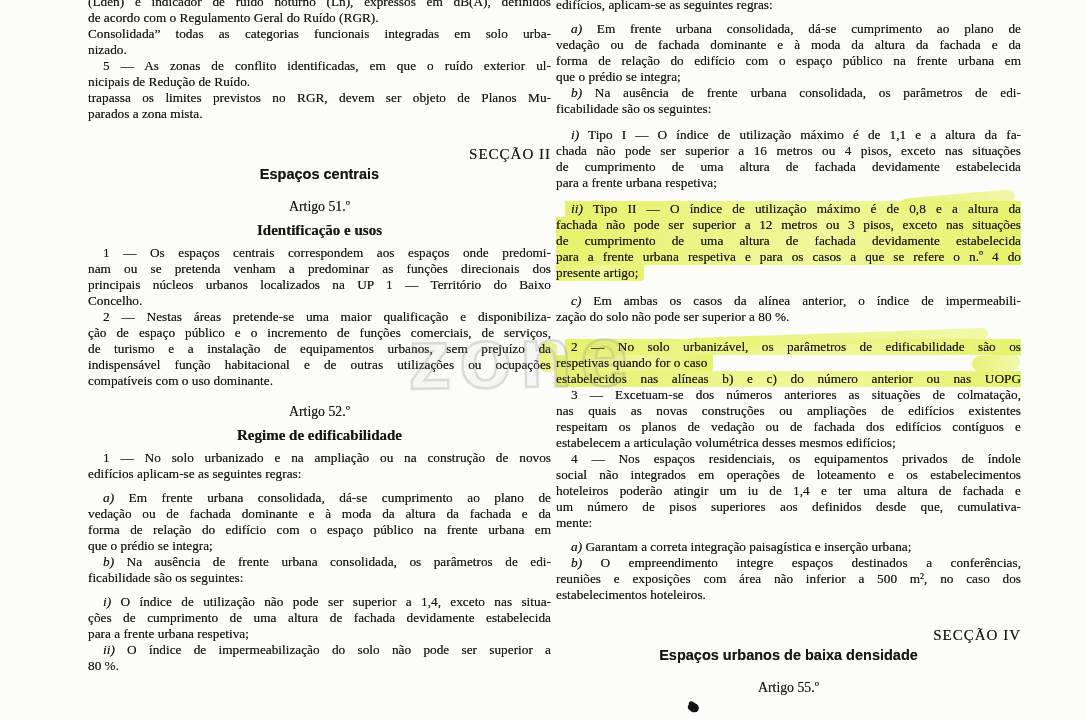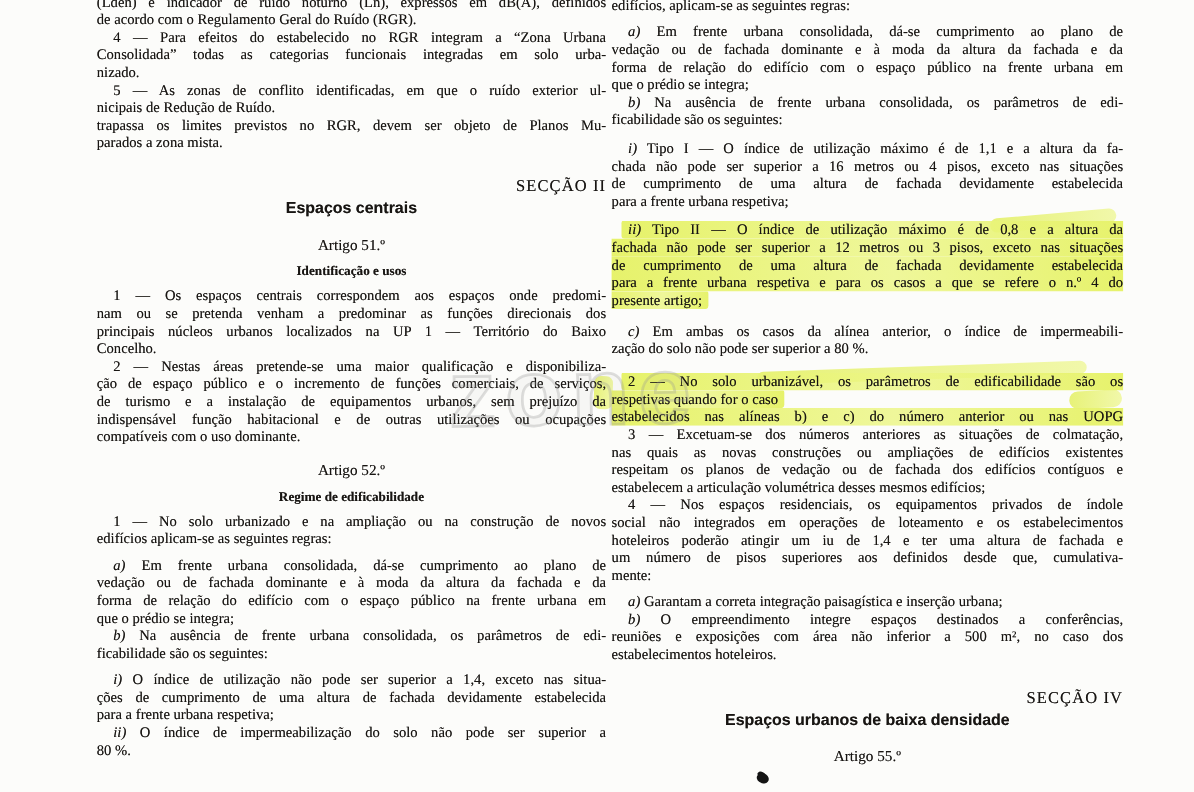--- a/index.html
+++ b/index.html
@@ -23,21 +23,21 @@
   .line.indent{text-indent:15px;}
   .line i{font-style:italic;}
   .after-head{margin-top:6px;}
   .gap{margin-top:8px;}
   .gap2{margin-top:10px;}
   .gap3{margin-top:12px;}
   .gap4{margin-top:14px;}
   .section{margin-top:22px;text-align:right;font-size:15px;height:20px;line-height:20px;letter-spacing:1px;}
   .subtitle{text-align:center;font-family:"Liberation Sans","DejaVu Sans",sans-serif;font-weight:700;font-size:14.5px;height:20px;line-height:20px;}
   .artigo{margin-top:14px;text-align:center;font-size:13.8px;height:18px;line-height:18px;}
-  .subheading{margin-top:5px;text-align:center;font-weight:700;font-size:12px;height:18px;line-height:18px;}
+  .subheading{margin-top:5px;text-align:center;font-weight:700;font-size:15px;height:18px;line-height:18px;}
   .hl{
     background:linear-gradient(97deg, var(--hl,#e6f26a) 0%, rgba(236,246,133,.82) 55%, var(--hl,#e6f26a) 100%);
     padding:1px 6px;margin:0 -6px;border-radius:3px;
   }
   .stroke{
     position:absolute;z-index:0;
     background:linear-gradient(95deg, rgba(227,240,96,.85), rgba(236,246,133,.68));
     border-radius:9px;
   }
   .stroke-tail{left:900px;top:194px;width:115px;height:13px;transform:rotate(-5deg);}
@@ -65,21 +65,20 @@
 <div class="page">
   <div class="stroke stroke-tail"></div>
   <div class="stroke stroke-top"></div>
   <div class="stroke stroke-blob"></div>
   <div class="stroke stroke-gutter"></div>
 
   <div class="col col-left">
       <div class="block p">
         <div class="line"><span>(Lden) e indicador de ruído noturno (Ln), expressos em dB(A), definidos</span></div>
         <div class="line last"><span>de acordo com o Regulamento Geral do Ruído (RGR).</span></div>
-        <div class="line indent"><span>4 — Para efeitos do estabelecido no RGR integram a “Zona Urbana</span></div>
         <div class="line"><span>Consolidada” todas as categorias funcionais integradas em solo urba-</span></div>
         <div class="line last"><span>nizado.</span></div>
         <div class="line indent"><span>5 — As zonas de conflito identificadas, em que o ruído exterior ul-</span></div>
         <div class="line last"><span>nicipais de Redução de Ruído.</span></div>
         <div class="line"><span>trapassa os limites previstos no RGR, devem ser objeto de Planos Mu-</span></div>
         <div class="line last"><span>parados a zona mista.</span></div>
       </div>
       <div class="block section">SECÇÃO II</div>
       <div class="block subtitle">Espaços centrais</div>
       <div class="block artigo">Artigo 51.º</div>

